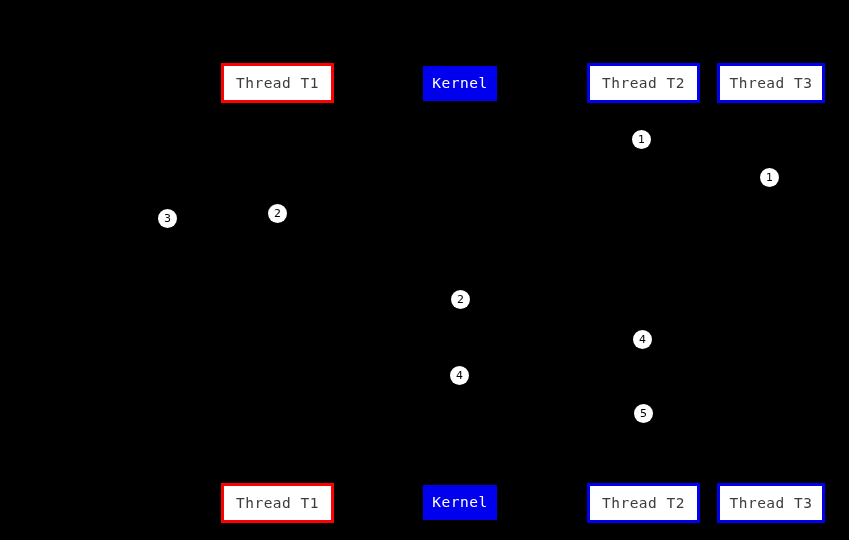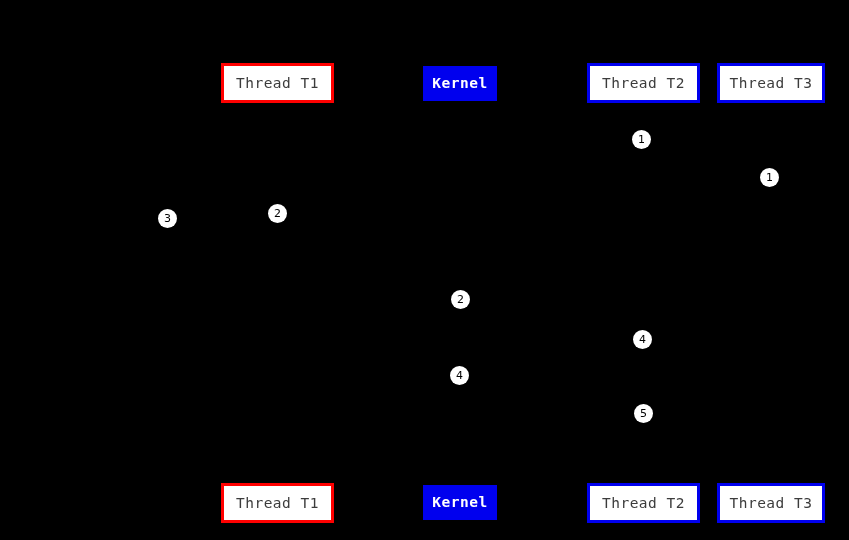--- a/index.html
+++ b/index.html
@@ -38,21 +38,20 @@
   }
   .pbox.outlined {
     background: #ffffff;
     border-style: solid;
     border-width: 3px;
     color: #3c3c3c;
   }
   .pbox.filled {
     border: none;
     color: #ffffff;
-    font-weight: bold;
   }
 
   
   .marker {
     position: absolute;
     width: 19px;
     height: 19px;
     border-radius: 50%;
     background: #ffffff;
     color: #000000;

